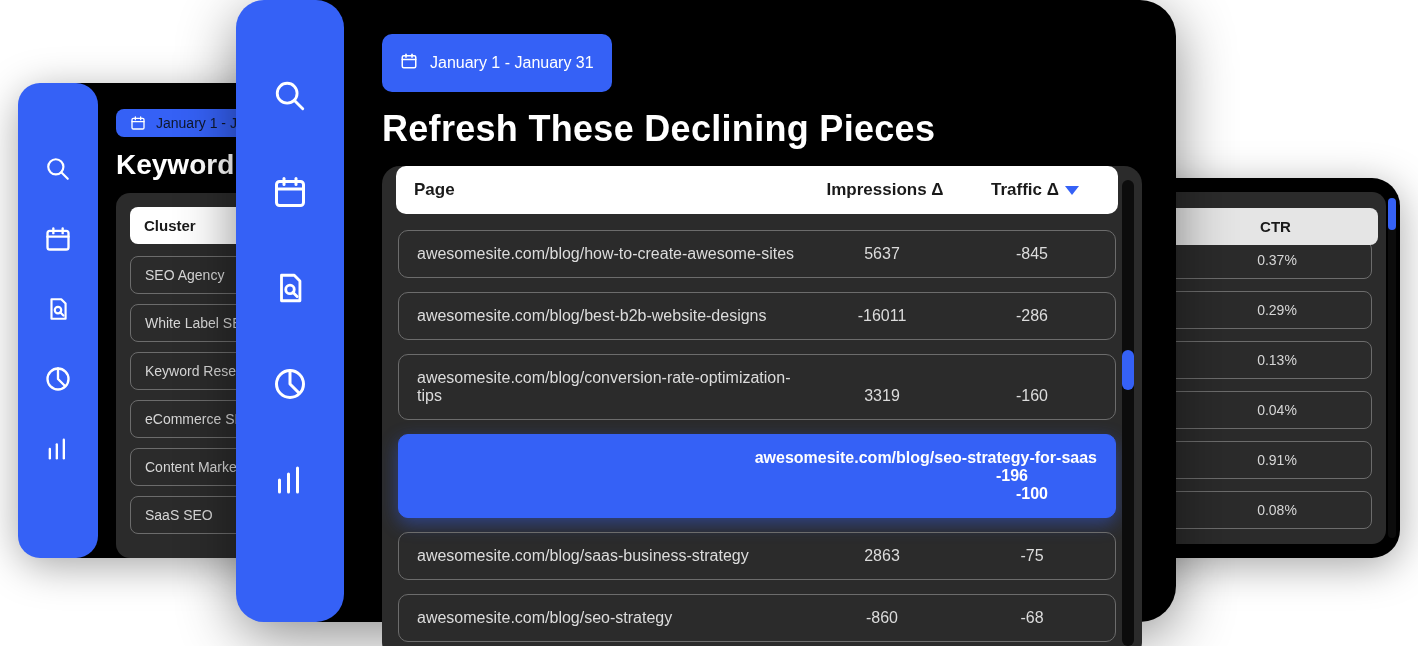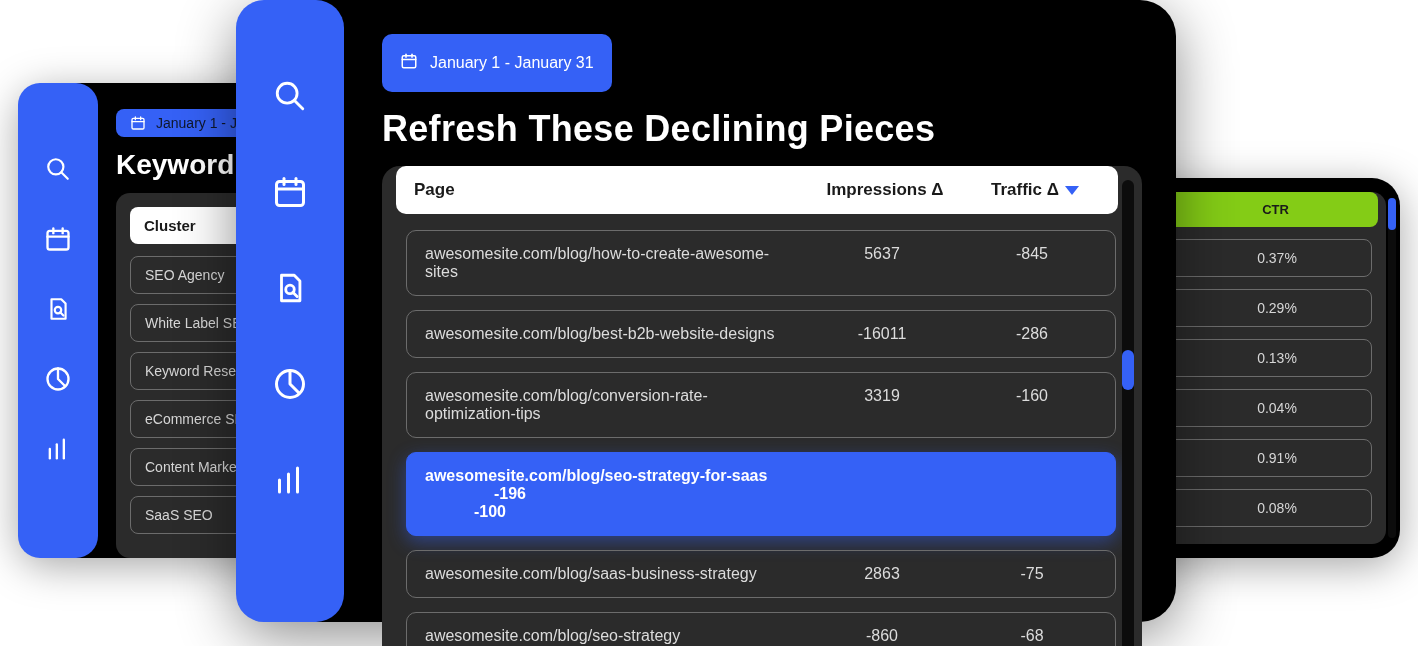--- a/index.html
+++ b/index.html
@@ -14,21 +14,21 @@
   .date-badge{display:inline-flex;align-items:center;gap:10px;background:#3561F6;color:#0f172a;border-radius:8px;padding:6px 14px;font-size:14px;}
   .date-badge .ic{display:inline-flex;}
   .bl-title{font-weight:800;font-size:28px;margin:12px 0 12px 0;}
   .bl-panel{background:#2b2b2b;border-radius:14px;padding:14px 14px;}
   .bl-header{background:#fff;color:#1a1a1a;border-radius:8px;padding:10px 14px;font-weight:700;margin-bottom:12px;font-size:15px;}
   .bl-row{border:1px solid #6c6c6c;border-radius:8px;padding:10px 14px;color:#d6d6d6;margin-bottom:10px;font-size:14px;}
 
   
   .back-right{position:absolute;right:18px;top:178px;width:420px;height:380px;background:#000;border-radius:28px;box-shadow:0 8px 40px rgba(0,0,0,.35);padding:14px;}
   .br-panel{background:#2b2b2b;border-radius:14px;height:100%;position:relative;padding:0 8px 6px 6px;}
-  .br-header{background:#84cc16;color:#1a1a1a;border-radius:8px;padding:10px 16px;display:flex;font-weight:700;font-size:13px;margin:0 0 12px 0; position:relative; top:0;}
+  .br-header{background:#e5e5e5;color:#1a1a1a;border-radius:8px;padding:10px 16px;display:flex;font-weight:700;font-size:15px;margin:0 0 12px 0; position:relative; top:16px;}
   .br-header .c1{flex:1;text-align:center;white-space:nowrap;}
   .br-header .c2{flex:1;text-align:center;}
   .br-rows{display:flex;flex-direction:column;gap:12px;padding:0 6px 0 6px;}
   .br-row{border:1px solid #6c6c6c;border-radius:8px;display:flex;padding:10px 6px;color:#d6d6d6;font-size:14px;}
   .br-row span{flex:1;text-align:center;}
   .br-scroll{position:absolute;right:-10px;top:6px;width:8px;height:calc(100% - 12px);background:#0c0c0c;border-radius:6px;}
   .br-scroll .thumb{position:absolute;top:0;left:0;width:8px;height:32px;background:#3561F6;border-radius:6px;}
 
   
   .front{position:absolute;left:236px;top:0;width:940px;height:622px;background:#000;border-radius:36px;box-shadow:0 14px 58px rgba(0,0,0,.45);display:flex;}
@@ -36,21 +36,21 @@
   .fr-sidebar .si{width:40px;height:40px;display:flex;align-items:center;justify-content:center;}
   .fr-body{flex:1;padding:34px 34px 24px 38px;color:#fff;position:relative;}
   .fr-date{display:inline-flex;align-items:center;gap:12px;background:#3561F6;color:#fff;border-radius:10px;padding:18px 18px;font-size:16px;}
   .fr-title{font-weight:800;font-size:36px;margin:16px 0 16px 0;letter-spacing:.3px;}
   .fr-panel{background:#2b2b2b;border-radius:18px;padding:0 24px 18px 14px;position:relative;}
   .fr-header{background:#fff;color:#1a1a1a;border-radius:10px;padding:14px 18px;display:flex;align-items:flex-end;font-weight:700;font-size:17px;margin-bottom:16px;}
   .fr-header .colA{flex:1;}
   .fr-header .colB{width:170px;text-align:center;white-space:nowrap;}
   .fr-header .colC{width:130px;text-align:center;display:flex;align-items:center;justify-content:center;gap:6px;white-space:nowrap;}
   .fr-rows{display:flex;flex-direction:column;gap:14px;padding:0 2px 0 2px;}
-  .fr-row{border:1px solid #6c6c6c;border-radius:10px;display:flex;align-items:flex-start;padding:14px 18px;color:#dcdcdc;font-size:16px;margin-left:8px;}
+  .fr-row{border:1px solid #6c6c6c;border-radius:10px;display:flex;align-items:flex-end;padding:14px 18px;color:#dcdcdc;font-size:16px;}
   .fr-row.sel{background:#3561F6;border-color:#3561F6;color:#fff;font-weight:700;box-shadow:0 6px 18px rgba(53,97,246,.45);flex-direction:column;}
   .fr-row .a{flex:1;}
   .fr-row .b{width:170px;text-align:center;}
   .fr-row .c{width:130px;text-align:center;}
   .fr-scroll{position:absolute;right:8px;top:14px;width:12px;height:calc(100% - 28px);background:#0c0c0c;border-radius:8px;}
   .fr-scroll .thumb{position:absolute;top:170px;left:0;width:12px;height:40px;background:#3561F6;border-radius:8px;}
 
   svg{stroke:#fff;fill:none;stroke-width:2;stroke-linecap:round;stroke-linejoin:round;}
   .tri-down{width:0;height:0;border-left:7px solid transparent;border-right:7px solid transparent;border-top:9px solid #3561F6;display:inline-block;}
 </style>

